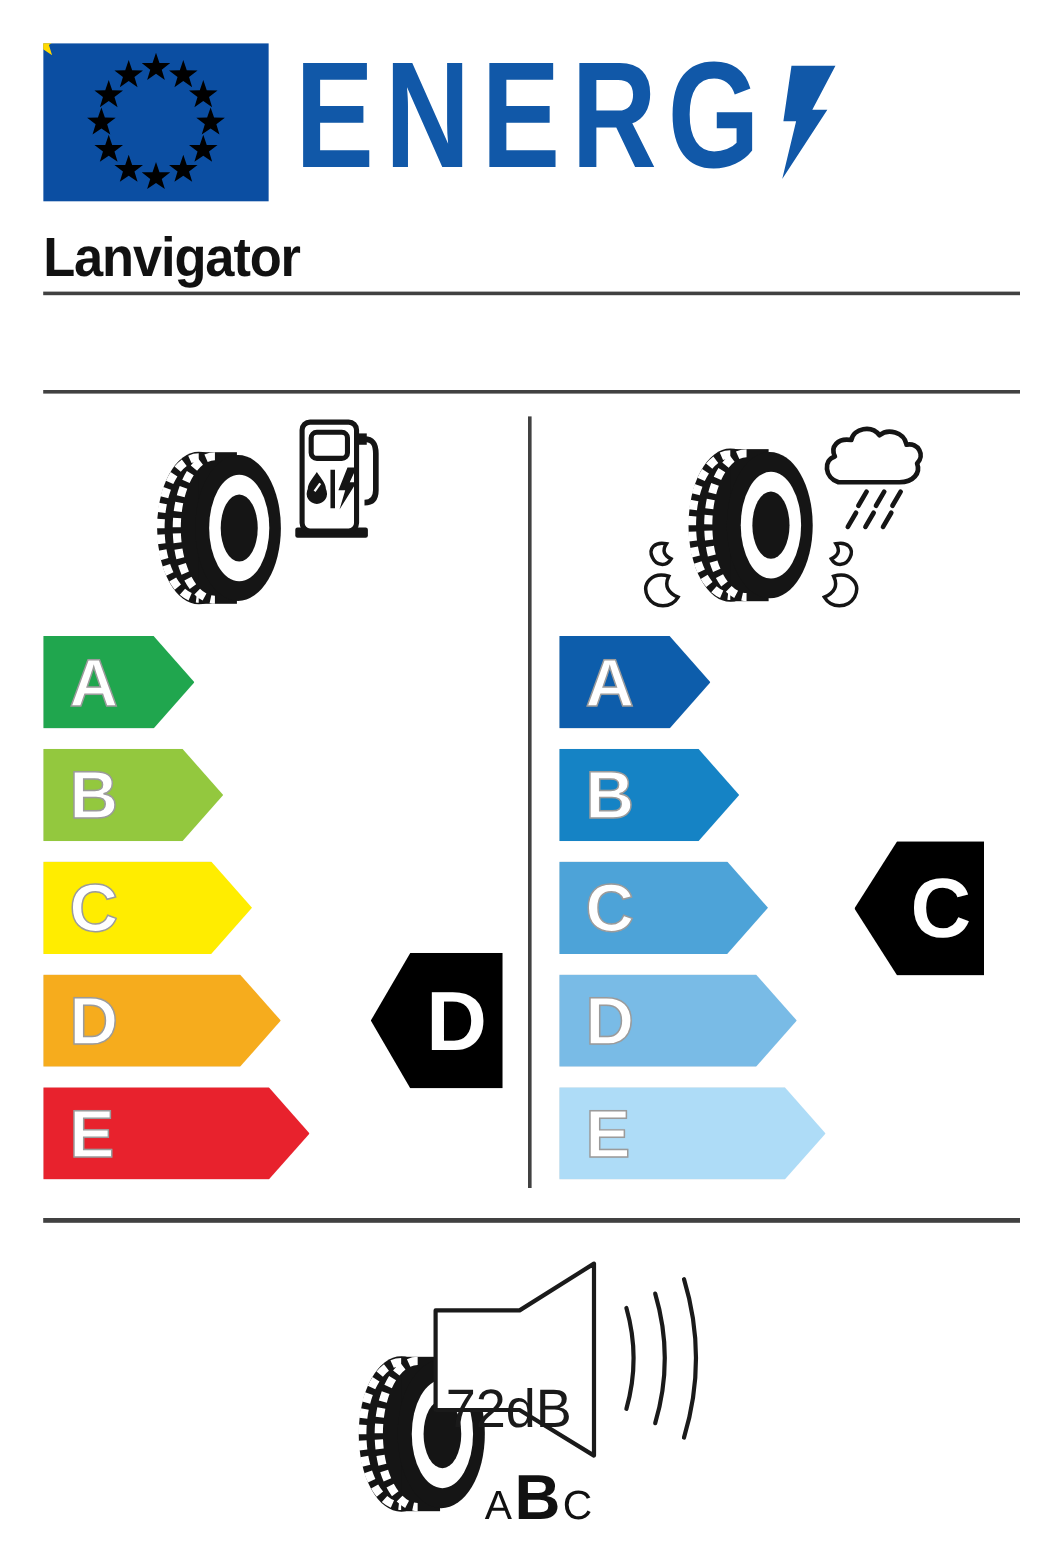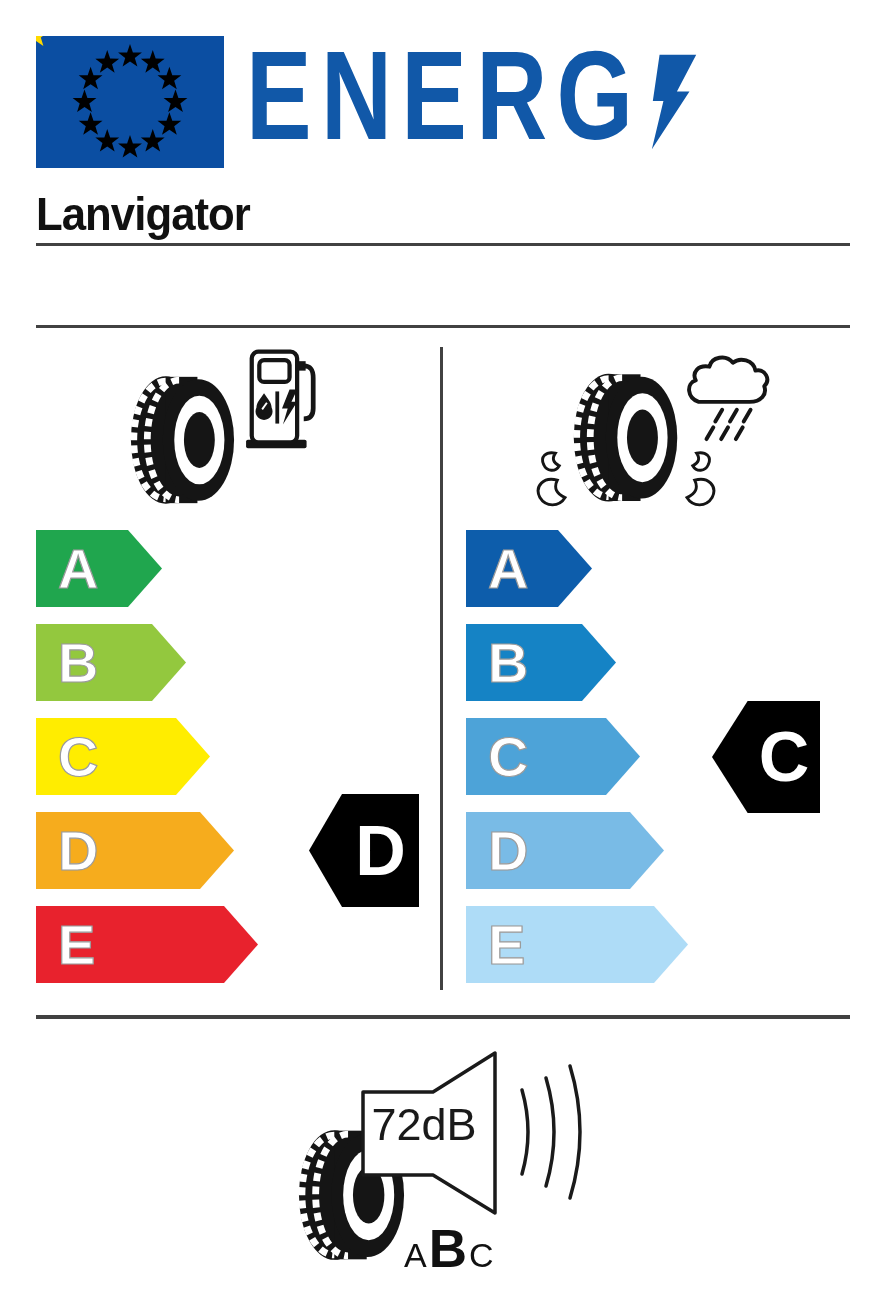--- a/index.html
+++ b/index.html
@@ -30,21 +30,21 @@
   .pointer{display:flex;align-items:center;justify-content:center;}
   .pointer span{color:#fff;font-weight:bold;font-size:70px;line-height:1;}
   #fuel-pointer{left:309px;top:794px;width:110px;height:113px;
       clip-path:polygon(0 50%,30% 0,100% 0,100% 100%,30% 100%);padding-left:0;}
   #fuel-pointer span{margin-left:33px;}
   #wet-pointer{left:712px;top:701px;width:108px;height:112px;
       clip-path:polygon(0 50%,33% 0,100% 0,100% 100%,33% 100%);}
   #wet-pointer span{margin-left:36px;}
 
   
-  #db-text{left:352px;top:1102px;width:144px;text-align:center;font-size:45px;color:#1a1a1a;line-height:1;}
+  #db-text{left:352px;top:1151px;width:144px;text-align:center;font-size:45px;color:#1a1a1a;line-height:1;}
   #noise-classes{left:404px;top:1222px;display:flex;align-items:baseline;letter-spacing:2px;color:#111;}
   #noise-classes .nc{font-size:34px;line-height:1;}
   #noise-classes .nc.active{font-size:53px;font-weight:bold;}
   svg{display:block;}
 </style>
 </head>
 <body>
 
 <div id="label">
 

